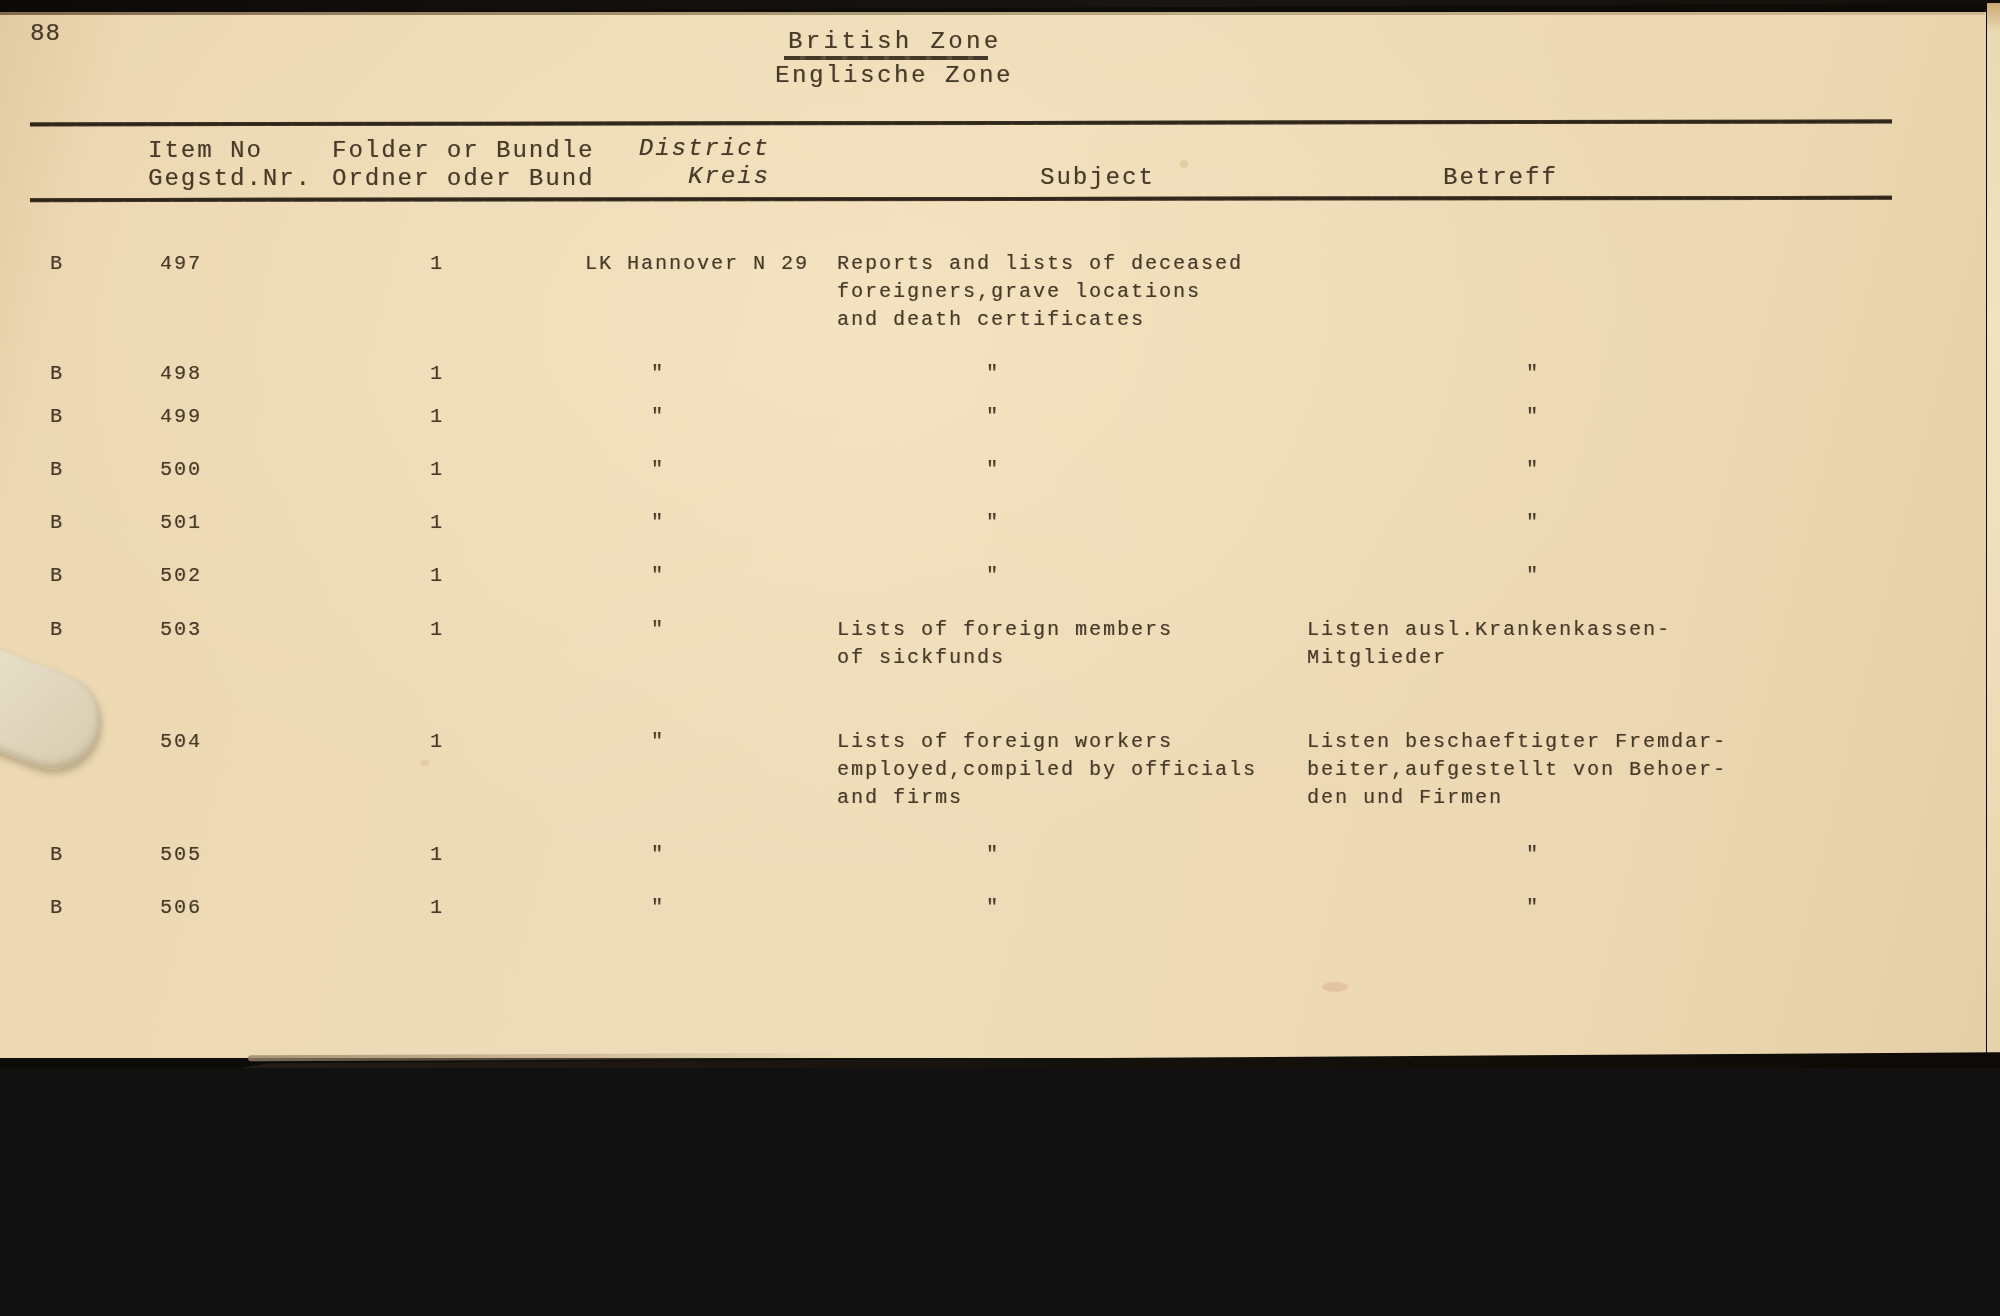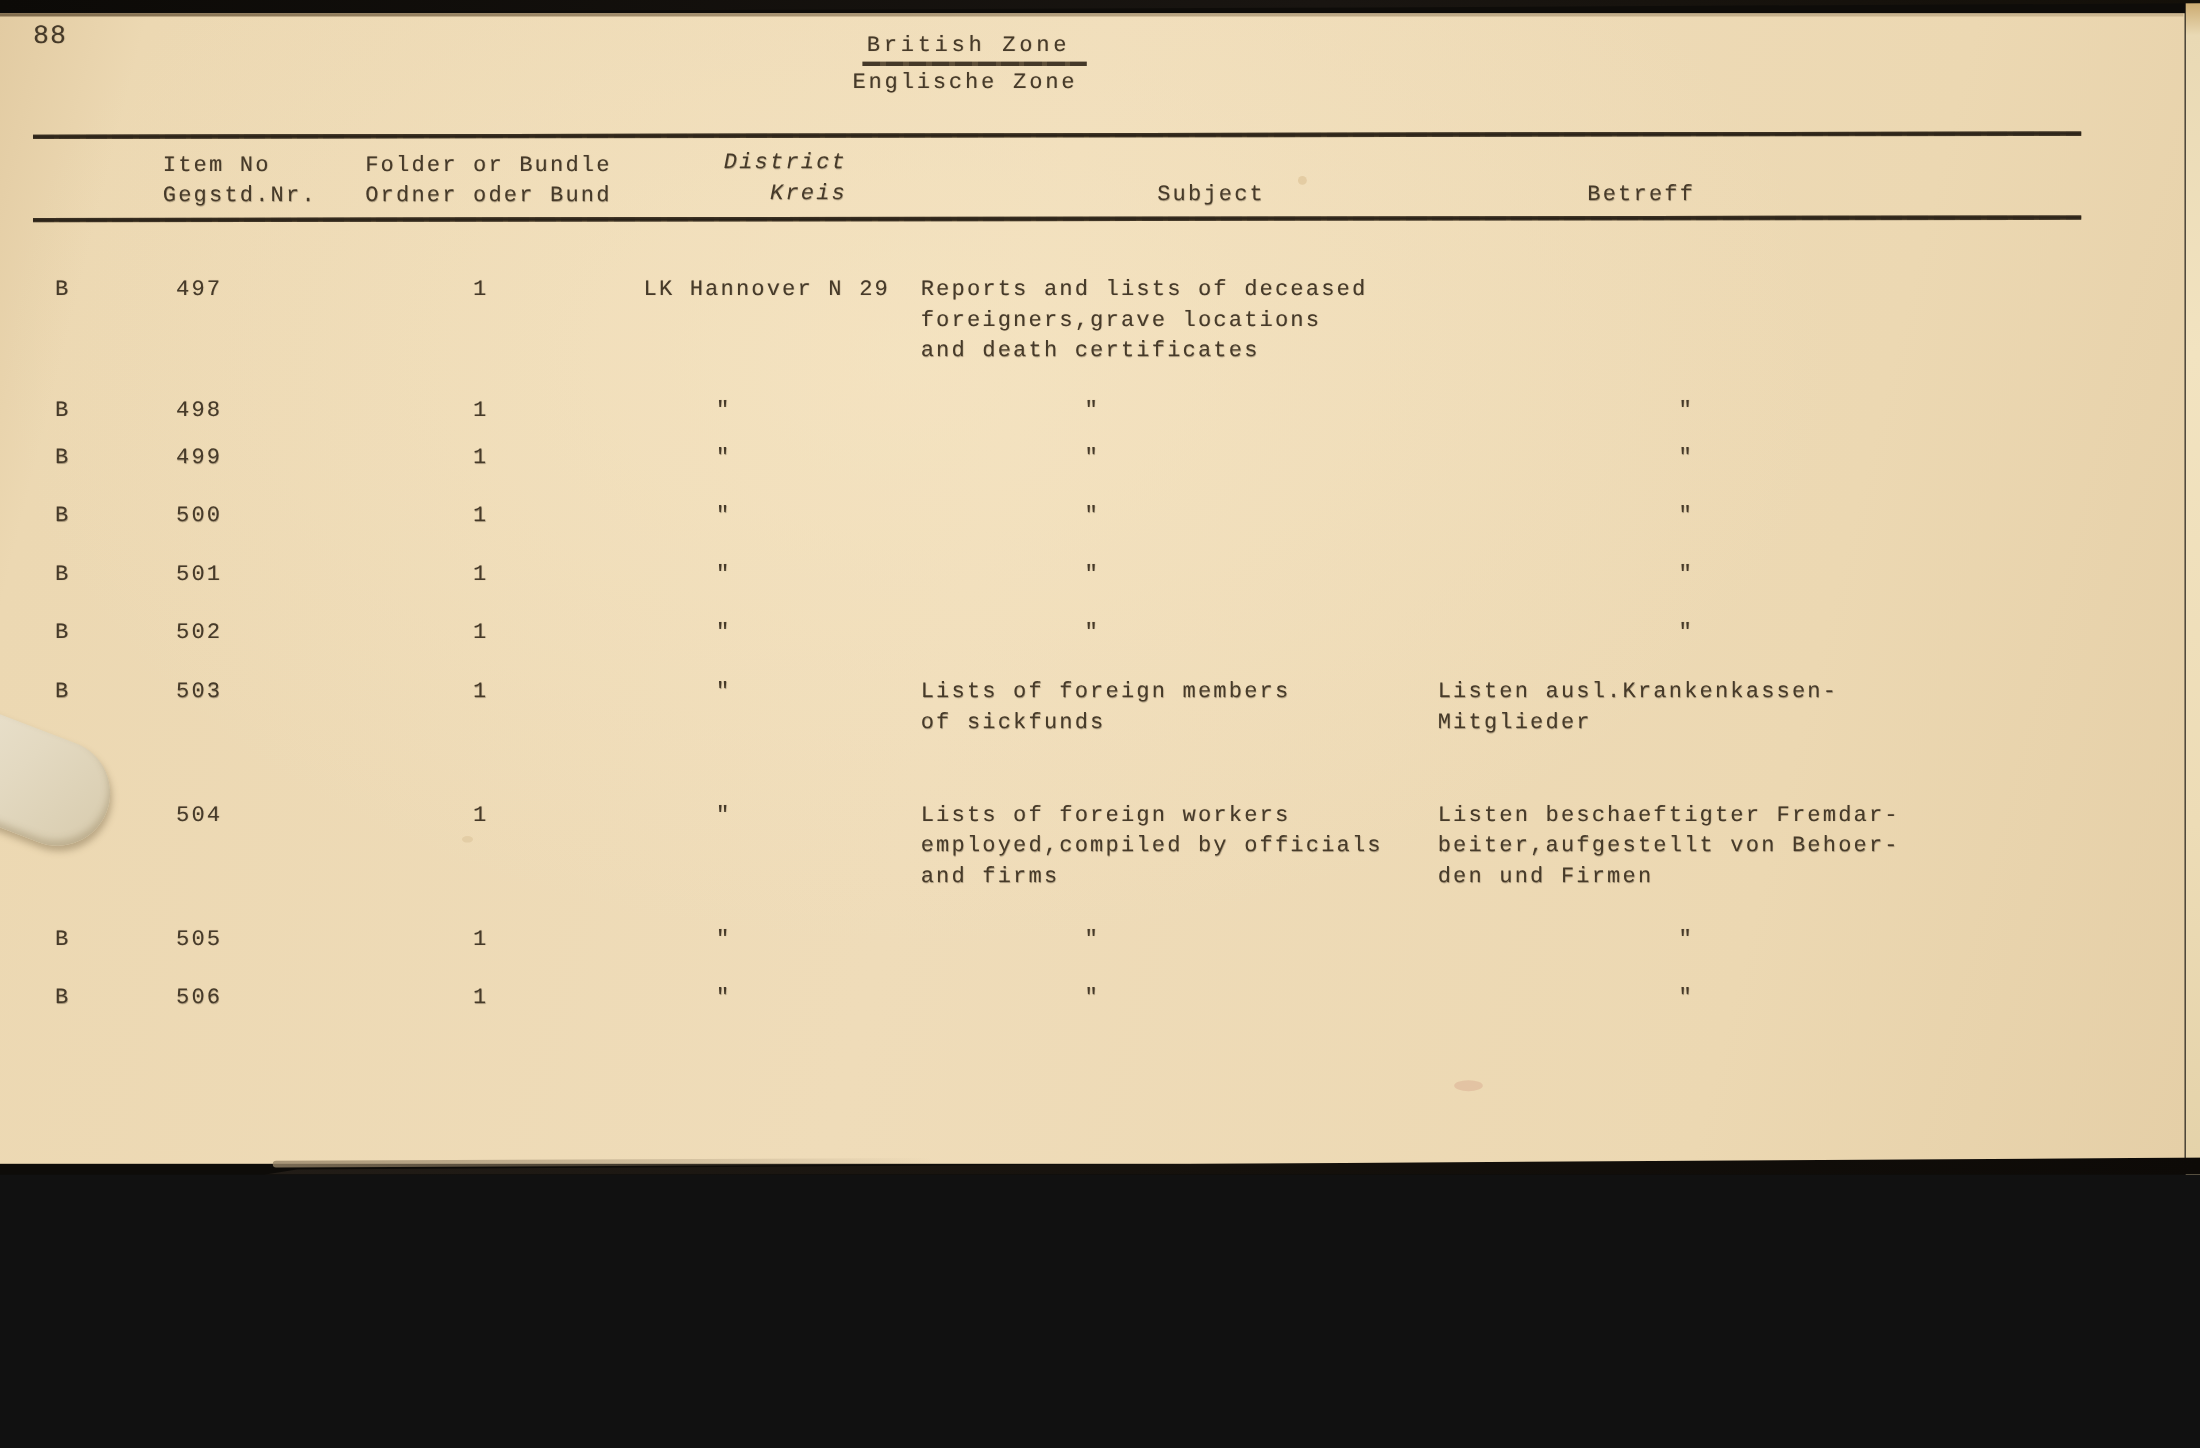--- a/index.html
+++ b/index.html
@@ -53,38 +53,38 @@
     background:linear-gradient(118deg,#ece4d1 10%,#e3d9c1 55%,#d9cdb0 95%);
     box-shadow:3px 4px 7px rgba(110,92,62,.40), inset -3px -4px 7px rgba(156,138,102,.45);
     transform:rotate(21deg);
   }
   
   .ink{
     color:#463a29;
     text-shadow:0.4px 0.4px 0.7px rgba(70,58,41,.45);
     white-space:pre-line;
   }
-  .pos{position:absolute;font-size:20px;line-height:28px;letter-spacing:2px;}
+  .pos{position:absolute;font-size:24px;line-height:28px;letter-spacing:2px;}
   .page-number{top:20px;left:30px;font-size:24px;letter-spacing:1px;}
   .title-en{top:28px;left:788px;letter-spacing:3.4px;padding-bottom:3px;}
   .title-underline{position:absolute;top:56px;left:784px;width:204px;height:4px;
     background:repeating-linear-gradient(90deg,#443828 0 16px,#5d4e38 16px 21px);}
   .title-de{top:62px;left:775px;letter-spacing:2.6px;}
   .rule{position:absolute;left:30px;width:1862px;height:4px;
     background:
       linear-gradient(rgba(62,51,36,.95),rgba(40,32,22,.95) 55%,rgba(90,76,56,.35)),
       repeating-linear-gradient(90deg,#3e3324 0 19px,#57482f 19px 24px);
   }
   .rule-top{top:121px;transform:rotate(-0.09deg);}
   .rule-bottom{top:197px;transform:rotate(-0.07deg);}
   .hdr{white-space:pre-line;}
   .h-item{top:137px;left:148px;}
   .h-folder{top:137px;left:332px;}
   .h-district{top:135px;left:602px;width:168px;text-align:right;font-style:italic;}
-  .h-subject{top:164px;left:1040px;margin-left:12px;}
+  .h-subject{top:164px;left:1040px;}
   .h-betreff{top:164px;left:1443px;}
   
   .row{position:absolute;left:0;width:2000px;height:28px;}
   .cell{position:absolute;top:0;font-size:20px;line-height:28px;letter-spacing:2px;white-space:pre-line;}
   .c-prefix{left:50px;}
   .c-item{left:160px;}
   .c-folder{left:430px;}
   .c-district{left:585px;width:245px;}
   .c-subject{left:837px;width:450px;}
   .c-betreff{left:1307px;width:495px;}

